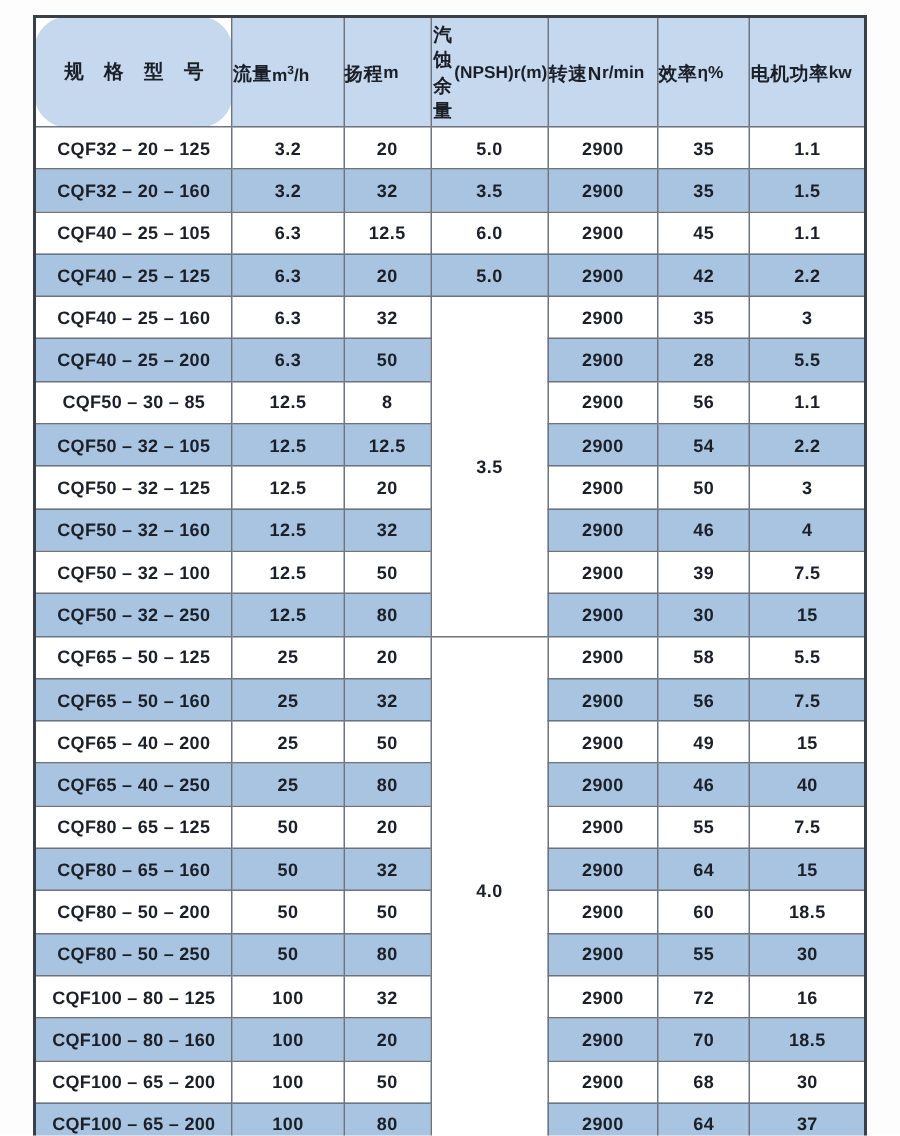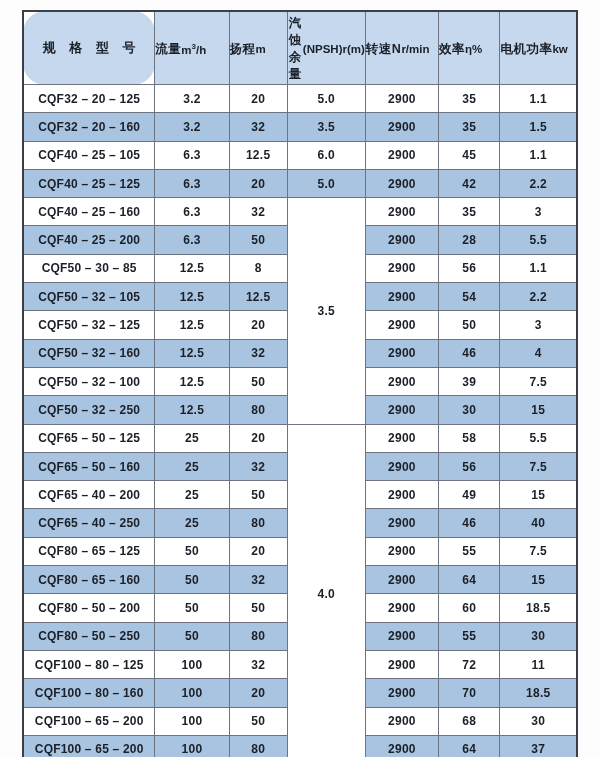--- a/index.html
+++ b/index.html
@@ -297,21 +297,21 @@
           <td>2900</td>
           <td>55</td>
           <td>30</td>
         </tr>
         <tr class="odd">
           <td class="model">CQF100 – 80 – 125</td>
           <td>100</td>
           <td>32</td>
           <td>2900</td>
           <td>72</td>
-          <td>11</td>
+          <td>16</td>
         </tr>
         <tr class="even">
           <td class="model">CQF100 – 80 – 160</td>
           <td>100</td>
           <td>20</td>
           <td>2900</td>
           <td>70</td>
           <td>18.5</td>
         </tr>
         <tr class="odd">

